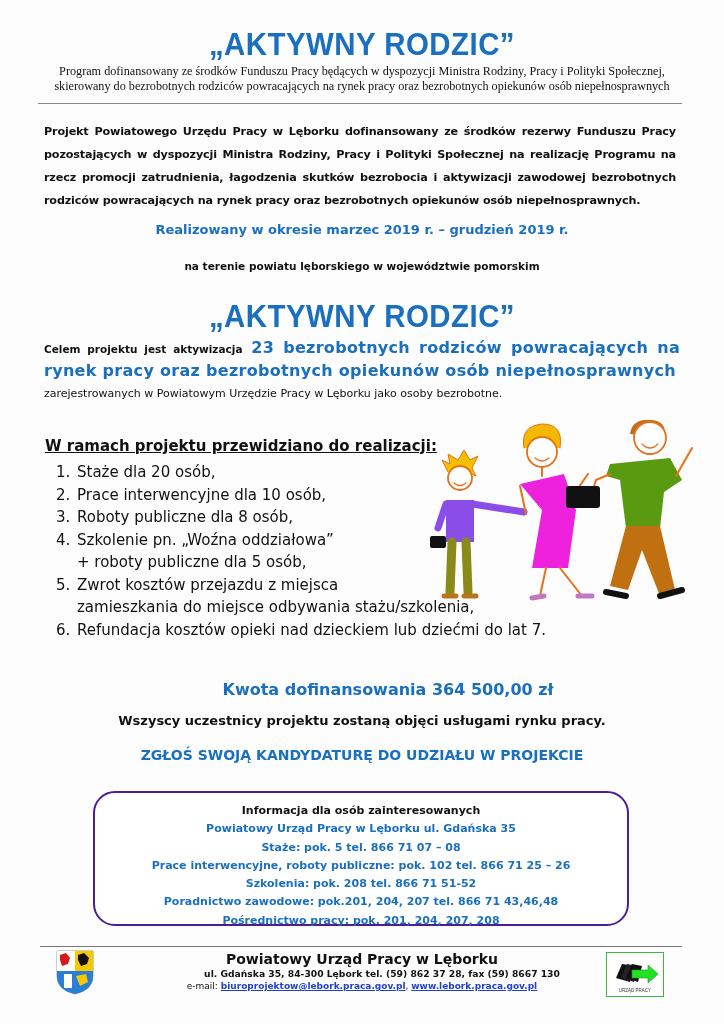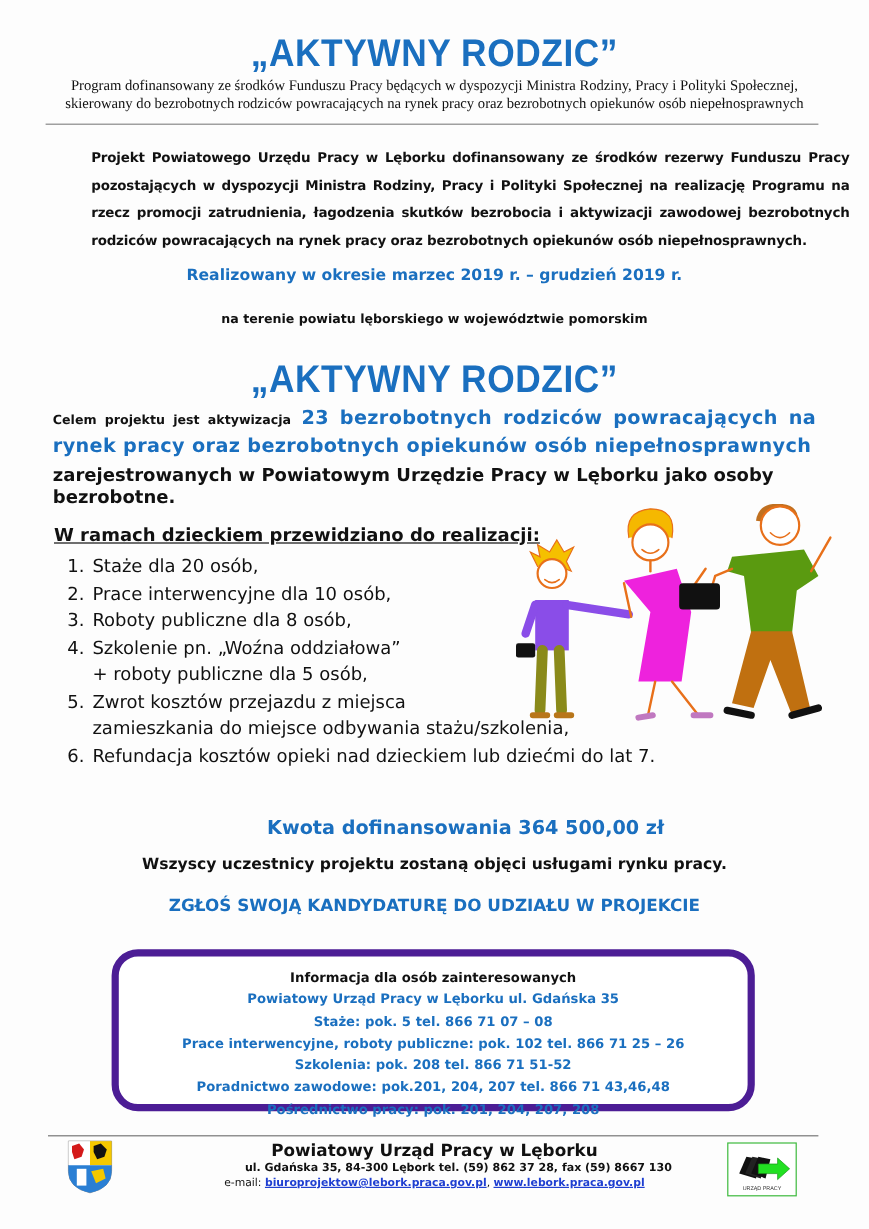--- a/index.html
+++ b/index.html
@@ -11,45 +11,45 @@
     font-family: "Liberation Sans", sans-serif; font-weight: bold; color: #1a6fbf;
     font-size: 32px; letter-spacing: 0.5px; transform: scaleX(0.92);
   }
   .subtitle {
     font-family: "Liberation Serif", serif; font-size: 12.2px; line-height: 15px; color: #111;
   }
   .hr-top { left: 38px; top: 103px; width: 644px; height: 1px; background: #888; }
   .intro {
     left: 44px; top: 120px; width: 632px; font-size: 11.2px; line-height: 23px;
     font-weight: bold; text-align: justify; text-align-last: left; color: #111;
-    font-family: "DejaVu Sans", sans-serif; letter-spacing: -0.15px; margin-left: 32px;
+    font-family: "DejaVu Sans", sans-serif; letter-spacing: -0.15px;
   }
   .blue { color: #1a6fbf; }
   .period { top: 222px; font-size: 13px; font-weight: bold; }
   .region { top: 260px; font-size: 10.5px; font-weight: bold; }
   .goal {
     left: 44px; top: 337px; width: 636px; line-height: 22px; text-align: justify;
     font-weight: bold;
   }
   .goal .sm { font-size: 10.5px; color: #111; }
   .goal .lg { font-size: 16px; color: #1a6fbf; letter-spacing: 0.3px; }
-  .goal-last { left: 44px; top: 387px; font-size: 15px; font-weight: bold; color: #111; }
+  .goal-last { left: 44px; top: 387px; font-size: 11px; font-weight: normal; color: #111; }
   .list-head {
     left: 45px; top: 437px; font-size: 15px; font-weight: bold; text-decoration: underline; color: #111;
   }
   .list { left: 56px; top: 461px; font-size: 15px; line-height: 22.5px; color: #111; list-style: none; }
   .list li { white-space: nowrap; }
   .list .num { display: inline-block; width: 21px; }
   .list .cont { padding-left: 21px; }
   .amount { top: 680px; font-size: 16px; font-weight: bold; margin-left: 26px; }
   .all { top: 713px; font-size: 13px; font-weight: bold; color: #111; }
   .apply { top: 747px; font-size: 14px; font-weight: bold; }
   .info-box {
     left: 93px; top: 791px; width: 536px; height: 135px;
-    border: 6px solid #4c1d95; border-radius: 22px; background: #fff;
+    border: 2px solid #4c1d95; border-radius: 22px; background: #fff;
     text-align: center; padding-top: 9px;
   }
   .info-box div { font-size: 11px; line-height: 18.3px; font-weight: bold; color: #1a6fbf; }
   .info-box .info-title { color: #111; }
   .hr-bot { left: 40px; top: 946px; width: 642px; height: 1px; background: #777; }
   .footer-name { top: 951px; font-size: 14px; font-weight: bold; color: #111; font-family: "DejaVu Sans", sans-serif; }
   .footer-addr { top: 968px; font-size: 9.2px; font-weight: bold; color: #111; padding-left: 40px; }
   .footer-mail { top: 981px; font-size: 9px; color: #111; }
   .footer-mail a { color: #1f3fd1; font-weight: bold; text-decoration: underline; }
   .logo-left { left: 56px; top: 950px; width: 38px; height: 45px; }
@@ -73,21 +73,21 @@
 <div class="abs center region">na terenie powiatu lęborskiego w województwie pomorskim</div>
 
 <div class="abs center title" style="top:298px;">„AKTYWNY RODZIC”</div>
 
 <div class="abs goal">
   <span class="sm">Celem projektu jest aktywizacja</span>
   <span class="lg">23 bezrobotnych rodziców powracających na rynek pracy oraz bezrobotnych opiekunów osób niepełnosprawnych</span>
 </div>
 <div class="abs goal-last">zarejestrowanych w Powiatowym Urzędzie Pracy w Lęborku jako osoby bezrobotne.</div>
 
-<div class="abs list-head">W ramach dzieckiem przewidziano do realizacji:</div>
+<div class="abs list-head">W ramach projektu przewidziano do realizacji:</div>
 <ul class="abs list">
   <li><span class="num">1.</span><span>Staże dla 20 osób,</span></li>
   <li><span class="num">2.</span><span>Prace interwencyjne dla 10 osób,</span></li>
   <li><span class="num">3.</span><span>Roboty publiczne dla 8 osób,</span></li>
   <li><span class="num">4.</span><span>Szkolenie pn. „Woźna oddziałowa”</span></li>
   <li class="cont">+ roboty publiczne dla 5 osób,</li>
   <li><span class="num">5.</span><span>Zwrot kosztów przejazdu z miejsca</span></li>
   <li class="cont">zamieszkania do miejsce odbywania stażu/szkolenia,</li>
   <li><span class="num">6.</span><span>Refundacja kosztów opieki nad dzieckiem lub dziećmi do lat 7.</span></li>
 </ul>

